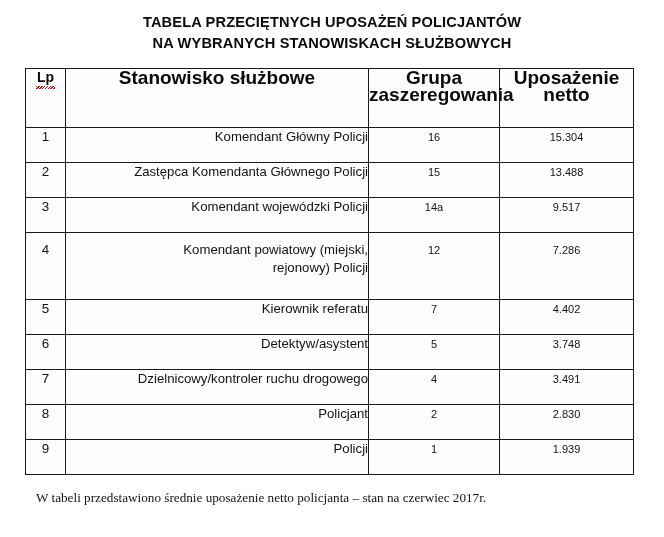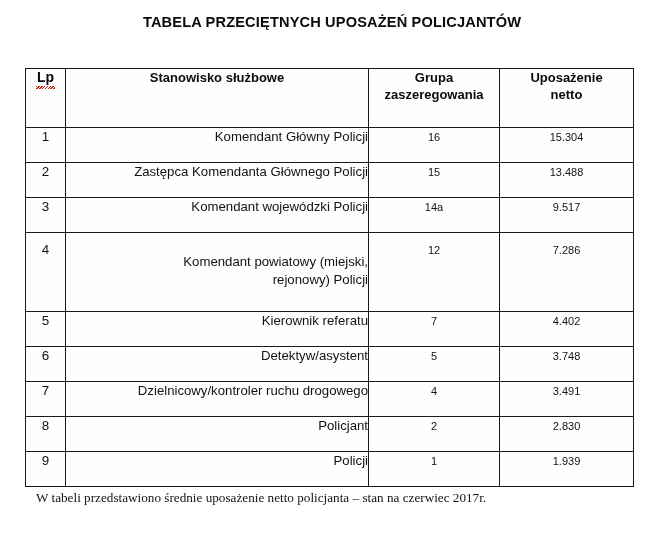--- a/index.html
+++ b/index.html
@@ -60,21 +60,21 @@
 
   
   col.c-lp      { width: 40px; }
   col.c-pos     { width: 303px; }
   col.c-grp     { width: 131px; }
   col.c-pay     { width: 134px; }
 
   
   thead th {
     height: 58px;
-    font-size: 13px;
+    font-size: 19px;
     font-weight: bold;
     text-align: center;
     vertical-align: middle;
     line-height: 17px;
     color: #0a0a0a;
   }
   th.h-lp      { font-size: 14px; }
   th.h-pos     { }
   .sp-err {
     display: inline-block;
@@ -116,21 +116,21 @@
     text-align: center;
     vertical-align: middle;
     font-size: 11px;
   }
 
   
   tr.tall td { height: 58px; vertical-align: top; }
   tr.tall td.lp,
   tr.tall td.grp,
   tr.tall td.pay { padding-top: 8px; vertical-align: top; }
-  tr.tall td.pos { padding-top: 20px; vertical-align: top; }
+  tr.tall td.pos { padding-top: 8px; vertical-align: top; }
 
   .pos-line { display: block; }
 
   
   .footnote {
     position: absolute;
     left: 36px;
     top: 486px;
     width: 589px;
     font-size: 13.2px;
@@ -142,20 +142,21 @@
   }
   .footnote > span { display: inline; }
 </style>
 </head>
 <body>
 
 <div class="page">
 
   <div class="title-block">
     <div class="title-line">TABELA PRZECIĘTNYCH UPOSAŻEŃ POLICJANTÓW</div>
+    <div class="title-line">NA WYBRANYCH STANOWISKACH SŁUŻBOWYCH</div>
   </div>
 
   <div class="table-wrap">
     <table class="wages">
       <colgroup>
         <col class="c-lp">
         <col class="c-pos">
         <col class="c-grp">
         <col class="c-pay">
       </colgroup>

